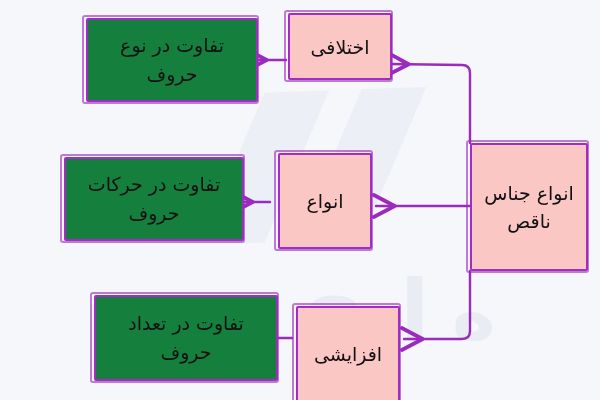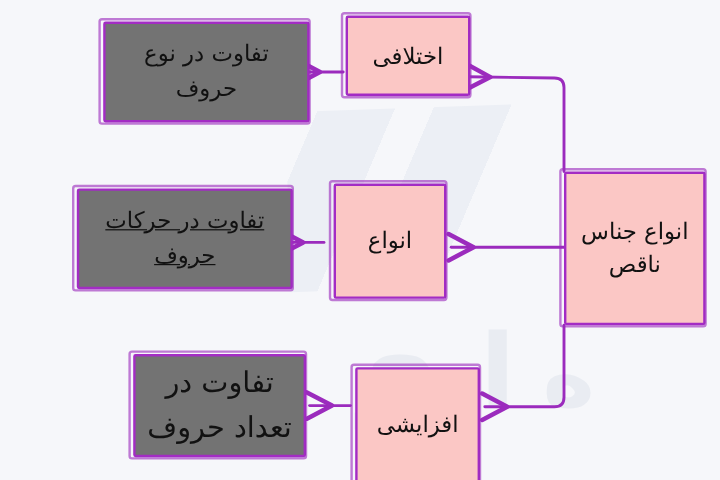--- a/index.html
+++ b/index.html
@@ -85,31 +85,31 @@
     opacity: .62;
     pointer-events: none;
   }
   .node .node-label {
     position: relative;
     z-index: 1;
     padding: 0 8px;
   }
 
   .node.pink  { background: #fbc7c5; }
-  .node.lilac { background: #737373; }
+  .node.lilac { background: #15803d; }
 
   
   #node-root       { right: 12px;  top: 143px; width: 118px; height: 128px; font-size: 19px; line-height: 1.5; }
   #node-ekhtelafi  { right: 208px; top: 13px;  width: 104px; height: 67px;  font-size: 19px; }
   #node-harakati   { right: 228px; top: 153px; width: 94px;  height: 96px;  font-size: 19px; }
   #node-afzayeshi  { right: 200px; top: 290px; width: 104px; height: 96px;  font-size: 19px; margin-top: 16px; }
 
   #node-nog        { right: 342px; top: 18px;  width: 172px; height: 84px;  font-size: 19px; line-height: 1.55; }
-  #node-harakat    { right: 356px; top: 157px; width: 180px; height: 84px;  font-size: 19px; line-height: 1.55; text-decoration: underline; }
-  #node-tedad      { right: 345px; top: 295px; width: 144px; height: 86px;  font-size: 24px; line-height: 1.55; }
+  #node-harakat    { right: 356px; top: 157px; width: 180px; height: 84px;  font-size: 19px; line-height: 1.55; }
+  #node-tedad      { right: 322px; top: 295px; width: 184px; height: 86px;  font-size: 19px; line-height: 1.55; }
 </style>
 </head>
 <body>
 
 <div id="diagram-canvas">
 
   <div class="watermark-layer">
     <div class="wm-tiles"></div>
     <div class="watermark-glyph wm-1">و</div>
     <div class="watermark-glyph wm-2">ا</div>

